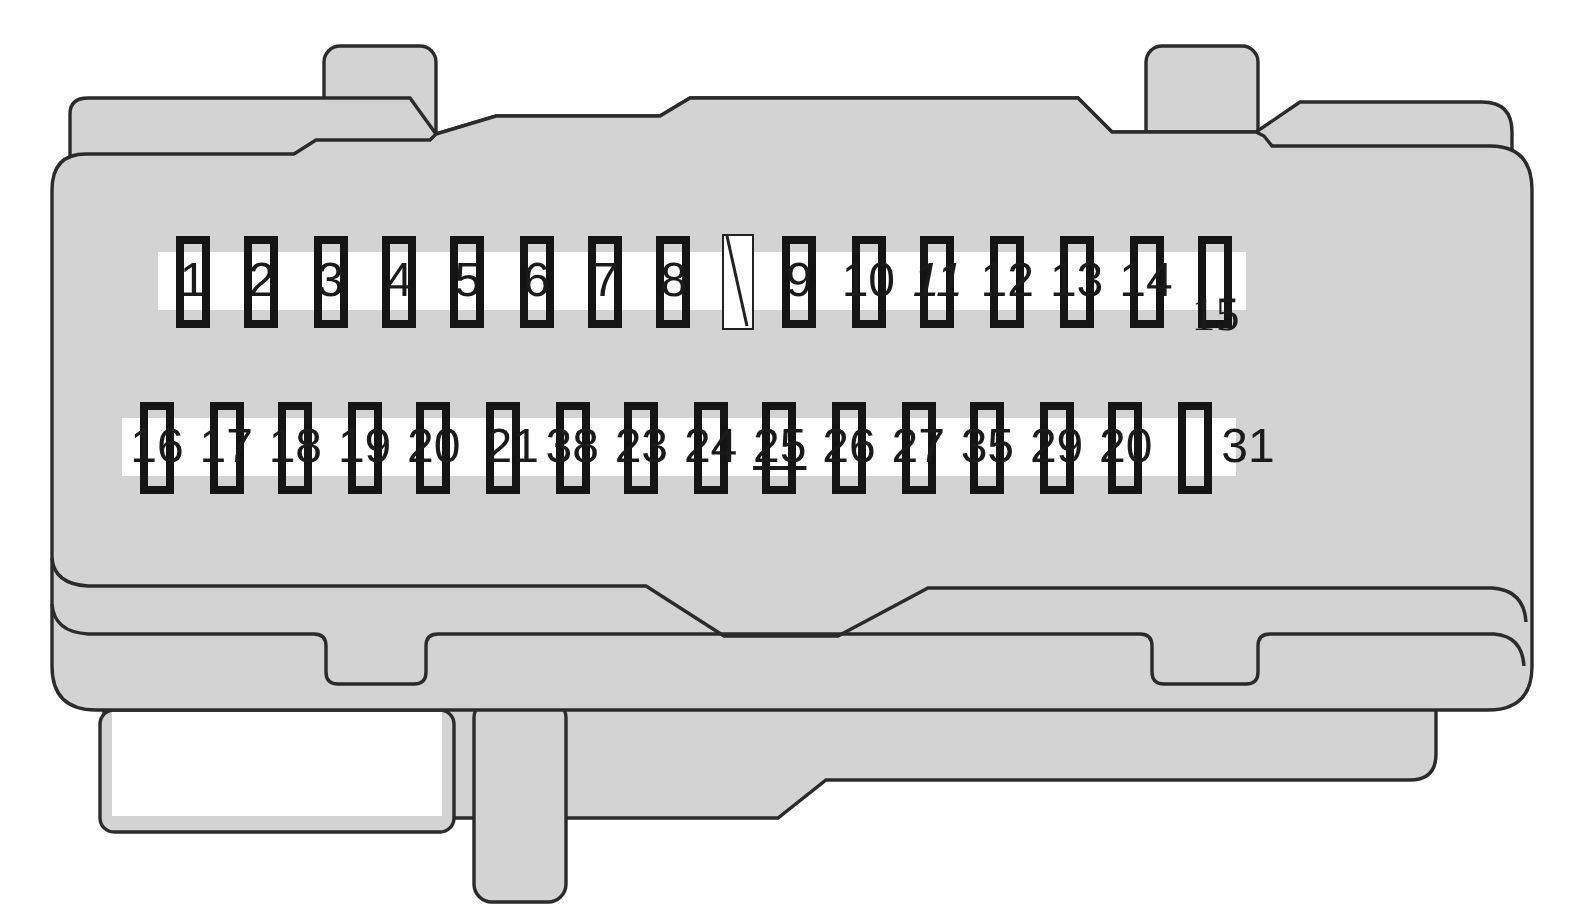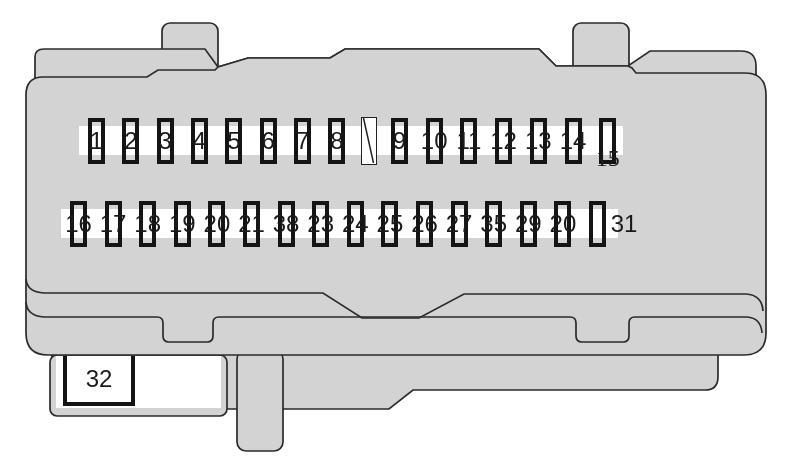--- a/index.html
+++ b/index.html
@@ -140,66 +140,63 @@
       <span class="num" style="left: 250.25px; top: 126px;">6</span>
       <div class="slot" style="left: 294.1px; top: 118px;"></div>
       <span class="num" style="left: 284.6px; top: 126px;">7</span>
       <div class="slot" style="left: 328.45px; top: 118px;"></div>
       <span class="num" style="left: 318.95px; top: 126px;">8</span>
       <div class="slot" style="left: 391px; top: 118px;"></div>
       <span class="num" style="left: 381.5px; top: 126px;">9</span>
       <div class="slot" style="left: 425.7px; top: 118px;"></div>
       <span class="num" style="left: 416.2px; top: 126px;">10</span>
       <div class="slot" style="left: 460.4px; top: 118px;"></div>
-      <span class="num" style="left: 450.9px; top: 126px;">11</span>
+      <span class="num" style="left: 450.9px; top: 126px; font-style: italic;">11</span>
       <div class="slot" style="left: 495.1px; top: 118px;"></div>
       <span class="num" style="left: 485.6px; top: 126px;">12</span>
       <div class="slot" style="left: 529.8px; top: 118px;"></div>
       <span class="num" style="left: 520.3px; top: 126px;">13</span>
       <div class="slot" style="left: 564.5px; top: 118px;"></div>
       <span class="num" style="left: 555px; top: 126px;">14</span>
       <div class="slot" style="left: 599.2px; top: 118px;"></div>
       <span class="num" style="left: 589.7px; top: 144px; font-family: Liberation Serif, serif;">15</span>
       <div class="slot" style="left: 70px; top: 201px;"></div>
       <span class="num" style="left: 60.5px; top: 209px;">16</span>
       <div class="slot" style="left: 104.6px; top: 201px;"></div>
       <span class="num" style="left: 95.1px; top: 209px;">17</span>
       <div class="slot" style="left: 139.2px; top: 201px;"></div>
       <span class="num" style="left: 129.7px; top: 209px;">18</span>
       <div class="slot" style="left: 173.8px; top: 201px;"></div>
       <span class="num" style="left: 164.3px; top: 209px;">19</span>
       <div class="slot" style="left: 208.4px; top: 201px;"></div>
       <span class="num" style="left: 198.9px; top: 209px;">20</span>
       <div class="slot" style="left: 243px; top: 201px;"></div>
-      <span class="num" style="left: 233.5px; top: 209px;">21</span>
+      <span class="num" style="left: 233.5px; top: 209px; text-align: right;">21</span>
       <div class="slot" style="left: 277.6px; top: 201px;"></div>
       <span class="num" style="left: 268.1px; top: 209px;">38</span>
       <div class="slot" style="left: 312.2px; top: 201px;"></div>
       <span class="num" style="left: 302.7px; top: 209px;">23</span>
       <div class="slot" style="left: 346.8px; top: 201px;"></div>
       <span class="num" style="left: 337.3px; top: 209px;">24</span>
       <div class="slot" style="left: 381.4px; top: 201px;"></div>
-      <span class="num" style="left: 371.9px; top: 209px;">25</span>
+      <span class="num" style="left: 371.9px; top: 209px; text-decoration: underline;">25</span>
       <div class="slot" style="left: 416px; top: 201px;"></div>
       <span class="num" style="left: 406.5px; top: 209px;">26</span>
       <div class="slot" style="left: 450.6px; top: 201px;"></div>
       <span class="num" style="left: 441.1px; top: 209px;">27</span>
       <div class="slot" style="left: 485.2px; top: 201px;"></div>
       <span class="num" style="left: 475.7px; top: 209px;">35</span>
       <div class="slot" style="left: 519.8px; top: 201px;"></div>
       <span class="num" style="left: 510.3px; top: 209px;">29</span>
       <div class="slot" style="left: 554.4px; top: 201px;"></div>
       <span class="num" style="left: 544.9px; top: 209px;">20</span>
       <div class="slot" style="left: 589px; top: 201px;"></div>
       <span class="num" style="left: 606px; top: 209px;">31</span>
     </div>
 
   <div class="divider">
     <svg width="13" height="45" viewBox="0 0 13 45">
       <line x1="1.5" y1="0" x2="11.5" y2="45" stroke="#222222" stroke-width="1.5"></line>
     </svg>
   </div>
 
-  <div class="bigslot bigslot-32">
-    <span>32</span>
-  </div>
 
 </div>
 
 </body></html>

